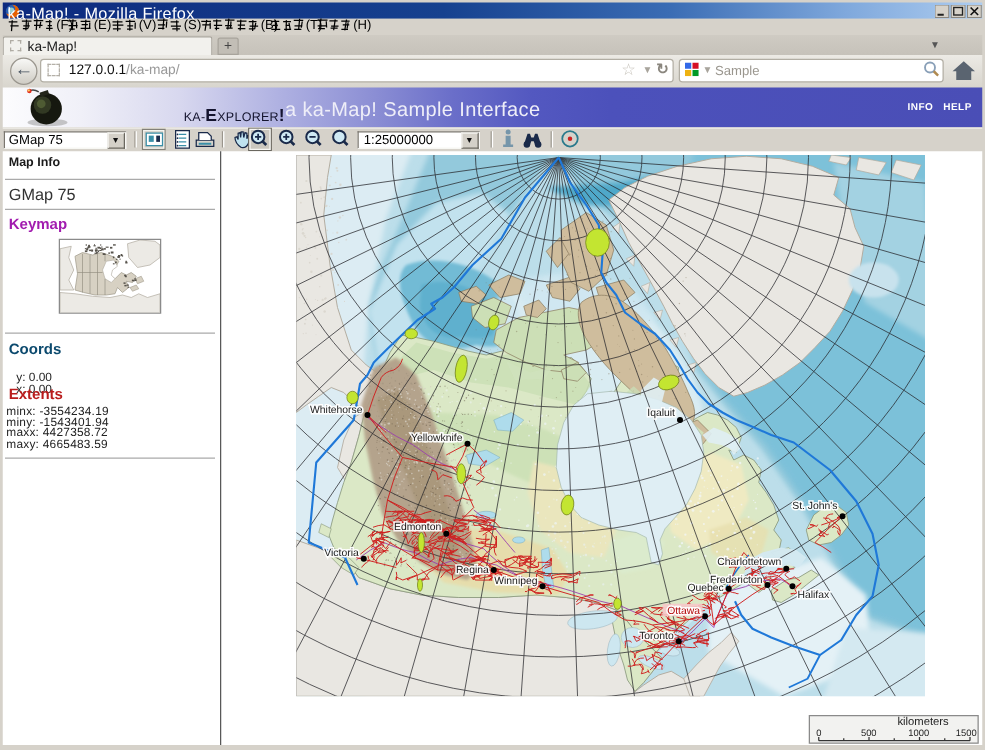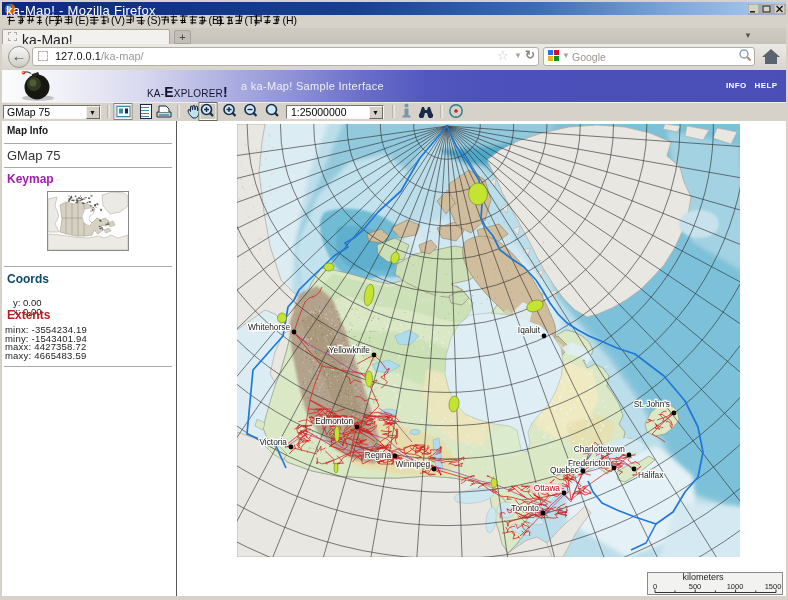--- a/index.html
+++ b/index.html
@@ -3,63 +3,63 @@
 *{margin:0;padding:0;box-sizing:border-box}
 html,body{width:788px;height:600px;overflow:hidden;font-family:"Liberation Sans",sans-serif}
 body{position:relative;background:#d6d2ca}
 .abs{position:absolute}
 #titlebar{left:2px;top:2px;width:784px;height:13px;background:linear-gradient(90deg,#0d2a7e 0%,#16418f 45%,#3a6cb4 68%,#7fa8dc 86%,#aecdf0 100%)}
 #title-text{left:6px;top:2.5px;color:#fff;font-size:13px;font-weight:normal;letter-spacing:0.3px}
 #menubar{left:2px;top:15px;width:784px;height:13px;background:#d6d2ca}
 #tabbar{left:2px;top:28px;width:784px;height:16px;background:linear-gradient(#cfcbc3,#c6c2ba)}
 #tab{left:2px;top:28.5px;width:168px;height:15.5px;background:#f2f1ed;border:1px solid #a8a49c;border-bottom:none;border-radius:2px 2px 0 0}
 #tabfav{left:8px;top:32px;width:9px;height:9px;border:1px dashed #b0aca4}
-#tabtxt{left:22px;top:31.5px;font-size:14px;color:#222}
+#tabtxt{left:22px;top:31.5px;font-size:11px;color:#222}
 #plustab{left:174px;top:30px;width:17px;height:14px;background:#c2beb6;border:1px solid #a8a49c;border-radius:2px 2px 0 0;text-align:center;font-size:11px;line-height:12px;color:#444}
 #navbar{left:2px;top:44px;width:784px;height:26px;background:linear-gradient(#eceae5,#d8d5cd)}
 #backbtn{left:8px;top:45.5px;width:22px;height:22px;border-radius:50%;background:linear-gradient(#f8f8f6,#cfccc4);border:1px solid #9a968e}
 #backarrow{left:11.5px;top:48px;font-size:15px;font-weight:bold;color:#44505e;line-height:15px}
 #urlbox{left:32px;top:46.5px;width:507px;height:19px;background:#fff;border:1px solid #b2aea4;border-radius:3px}
 #urlfav{left:38px;top:50.5px;width:10px;height:10px;border:1px dashed #b4b0a8}
 #urltxt{left:55px;top:50px;font-size:11px;color:#111}
 #urltxt span{color:#999}
 #star{left:497px;top:48px;color:#c8c4bc;font-size:13px}
 #urldrop{left:514px;top:51px;color:#a8a49c;font-size:8px}
 #reload{left:525px;top:48px;color:#8a867e;font-size:12px;font-weight:bold}
 #searchbox{left:543px;top:46.5px;width:212px;height:19px;background:#fff;border:1px solid #b2aea4;border-radius:3px}
 #gicon{left:548px;top:50px;width:11px;height:11px}
 #gdrop{left:562px;top:51px;color:#a8a49c;font-size:8px}
 #gtxt{left:572px;top:50.5px;font-size:10.5px;color:#9a968e}
 #gmag{left:738px;top:48px}
 #homebtn{left:760px;top:47px;width:22px;height:19px}
 #header{left:2px;top:70px;width:784px;height:32px;background:linear-gradient(90deg,#fcfcfe 0%,#f0f0f8 8%,#d8d8ef 18%,#b0b2e2 28%,#8b8ed4 38%,#6a6ec9 46%,#5358c0 54%,#4c51bb 62%,#4a4eb6 100%)}
 #brand{left:147px;top:84px;color:#14142e;font-weight:normal;letter-spacing:0.2px;font-size:10px}
 #brand b{font-size:14px}
-#subtitle{left:241px;top:80px;color:#eeeef8;font-size:11px;letter-spacing:0.3px}
+#subtitle{left:228px;top:80px;color:#eeeef8;font-size:16px;letter-spacing:0.3px}
 #hdrlinks{left:726px;top:81px;color:#fff;font-size:8px;font-weight:bold;letter-spacing:0.4px}
 #toolbar{left:2px;top:102px;width:784px;height:19px;background:#d6d2ca;border-top:1px solid #f0eee9}
 .win-sel{background:#fff;border-top:1px solid #7a766e;border-left:1px solid #7a766e;border-bottom:1px solid #f8f7f4;border-right:1px solid #f8f7f4;font-size:10.5px;color:#000}
 #layersel{left:3px;top:104.5px;width:98px;height:14.5px;padding-left:3px;line-height:13px}
 #scalesel{left:286px;top:104.5px;width:98px;height:14.5px;padding-left:4px;line-height:13px}
 .dropbtn{position:absolute;width:14px;height:12.5px;background:#d4d0c8;border:1px solid;border-color:#f4f3ef #6a675f #6a675f #f4f3ef;text-align:center;font-size:7px;line-height:12px;color:#111}
 #content{left:2px;top:121px;width:784px;height:475px;background:#fff}
 #sidebar-sep{left:176px;top:121px;width:1px;height:475px;background:#585858}
 .hr{position:absolute;height:1px;background:#aaa;left:4px;width:168px}
 #mapinfo{left:7px;top:125px;font-size:10px;font-weight:bold;color:#1a1a1a}
 #gmap75{left:7px;top:148px;font-size:13px;color:#333}
 #keymaph{left:7px;top:172px;font-size:12px;font-weight:bold;color:#a21caf}
 #keymapbox{left:47px;top:191px;width:82px;height:60px;border:1px solid #8a8a8a}
 #coordsh{left:7px;top:272px;font-size:12px;font-weight:bold;color:#0c4a6e}
 .small{font-size:9.5px;color:#222}
 #cx{left:13px;top:306px}
 #cy{left:13px;top:296.5px}
 #extentsh{left:7px;top:308px;font-size:12px;font-weight:bold;color:#b91c1c}
 #ext{left:5px;top:326px;font-size:9.5px;color:#222;line-height:8.6px;letter-spacing:0.2px}
 #scalebar{left:647px;top:572px;width:136px;height:23px;background:#f2f2f0;border:1px solid #8a8a8a}
-#kmlabel{left:647px;top:572px;width:112px;text-align:center;font-size:9px;color:#222}
+#kmlabel{left:647px;top:572px;width:112px;text-align:right;font-size:9px;color:#222}
 #winbtns{left:748px;top:3.5px}
 #botborder{left:0;top:596px;width:788px;height:4px;background:#d6d2ca}
 .frame-l{left:0;top:0;width:2px;height:600px;background:#d6d2ca}
 .frame-r{left:786px;top:0;width:2px;height:600px;background:#d6d2ca}
 </style></head><body>
 <div id="titlebar" class="abs"></div>
 <svg class="abs" style="left:4px;top:2.5px" width="13" height="12">
     <circle cx="6" cy="6" r="5.3" fill="#2b5fb0"></circle>
     <path d="M6,0.8 A5.3,5.3 0 1,1 1,7.5 A4.5,4.5 0 0,0 8,3 Z" fill="#e66000"></path>
     <circle cx="5" cy="5.4" r="2.4" fill="#9cc"></circle>
@@ -102,21 +102,21 @@
 <div id="urldrop" class="abs">▼</div>
 <div id="reload" class="abs">↻</div>
 <div id="searchbox" class="abs"></div>
 <svg id="gicon" class="abs" width="11" height="11">
     <rect width="5" height="5" x="0" y="0" fill="#3369e8"></rect>
     <rect width="5" height="5" x="6" y="0" fill="#d50f25"></rect>
     <rect width="5" height="5" x="0" y="6" fill="#eeb211"></rect>
     <rect width="5" height="5" x="6" y="6" fill="#009925"></rect>
   </svg>
 <div id="gdrop" class="abs">▼</div>
-<div id="gtxt" class="abs">Google</div>
+<div id="gtxt" class="abs">Sample</div>
 <svg id="gmag" class="abs" width="14" height="14">
     <circle cx="6" cy="6" r="4" fill="none" stroke="#8aa0b8" stroke-width="1.5"></circle>
     <path d="M9,9 L12.5,12.5" stroke="#b08a50" stroke-width="2"></path>
   </svg>
 <svg id="homebtn" class="abs" width="22" height="19">
     <path d="M11,2 L20,10 L17,10 L17,17 L5,17 L5,10 L2,10 Z" fill="#5a6470"></path>
   </svg>
 <div id="header" class="abs"></div>
 <svg class="abs" style="left:14px;top:70px" width="48" height="32">
 <ellipse cx="24" cy="28" rx="16" ry="3" fill="#9a9a9a" opacity="0.55"></ellipse>

